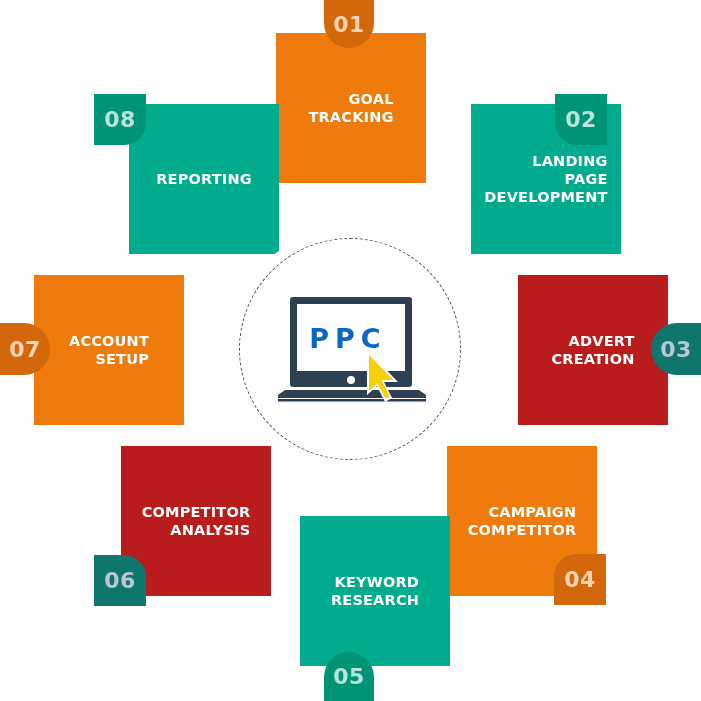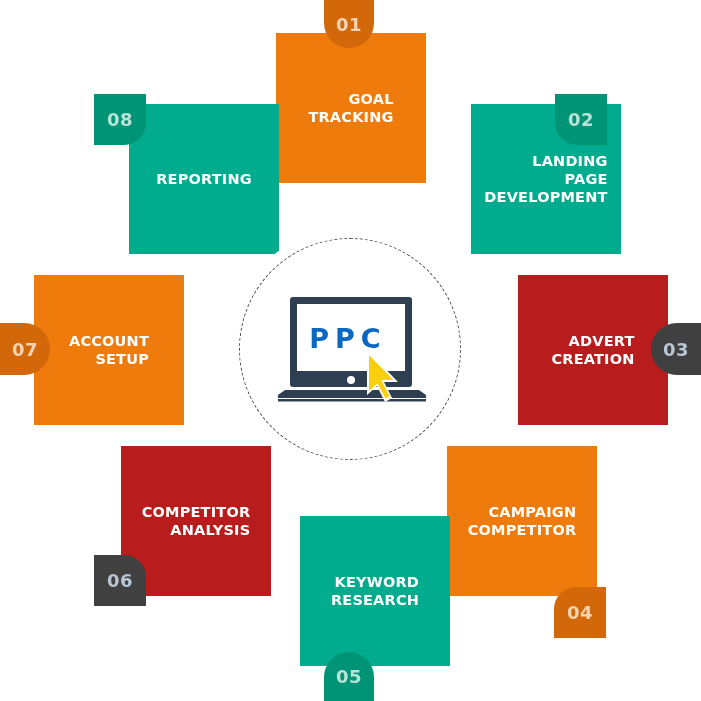--- a/index.html
+++ b/index.html
@@ -5,27 +5,27 @@
   html, body { margin: 0; padding: 0; background: #ffffff; }
   body { width: 701px; height: 701px; position: relative; overflow: hidden;
          font-family: "DejaVu Sans", "Liberation Sans", sans-serif; }
   .stage { position: absolute; left: 0; top: 0; width: 701px; height: 701px; }
   .tile { position: absolute; width: 150px; height: 150px;
           display: flex; align-items: center; justify-content: center; text-align: right; }
   .tile-label { color: #ffffff; font-weight: bold; font-size: 14.5px; line-height: 18px;
                 letter-spacing: 0.2px; white-space: pre-line; }
   .badge { position: absolute; width: 52px; height: 51px; display: flex;
            align-items: center; justify-content: center;
-           font-weight: bold; font-size: 18px; letter-spacing: 0.5px; }
+           font-weight: bold; font-size: 22px; letter-spacing: 0.5px; }
   .orange { background: #ee7b0c; }
   .teal { background: #00ab8e; margin-left: 24px; }
   .navy { background: #b91c1c; }
   .b-orange { background: #d3680a; color: #f6d4b3; }
   .b-teal { background: #009477; color: #b7e3d8; }
-  .b-navy { background: #404040; color: #b9c6d4; }
+  .b-navy { background: #0f766e; color: #b9c6d4; }
   .mask { position: absolute; left: 228px; top: 228px; width: 244px; height: 244px;
           border-radius: 50%; background: #ffffff; }
   .dash { position: absolute; left: 239px; top: 238px; width: 222px; height: 222px;
           border-radius: 50%; border: 1.5px dashed #4a4a4a; box-sizing: border-box; }
   .icon-wrap { position: absolute; left: 276px; top: 294px; width: 152px; height: 126px; }
 </style>
 </head>
 <body>
 
 <div class="stage">
@@ -52,21 +52,21 @@
 CREATION</span>
   </div>
   <div class="badge b-navy" style="left:651px; top:323px; width:50px; height:52px; border-radius:26px 0 0 26px;">
     <span>03</span>
   </div>
 
   <div class="tile orange" style="left:447px; top:446px;">
     <span class="tile-label">CAMPAIGN
 COMPETITOR</span>
   </div>
-  <div class="badge b-orange" style="left:554px; top:554px; border-radius:22px 0 0 0;margin-top:33px;">
+  <div class="badge b-orange" style="left:554px; top:554px; border-radius:22px 0 0 0;">
     <span>04</span>
   </div>
 
   <div class="tile teal" style="left:276px; top:516px;">
     <span class="tile-label">KEYWORD
 RESEARCH</span>
   </div>
   <div class="badge b-teal" style="left:324px; top:652px; width:50px; height:49px; border-radius:25px 25px 0 0;">
     <span>05</span>
   </div>

